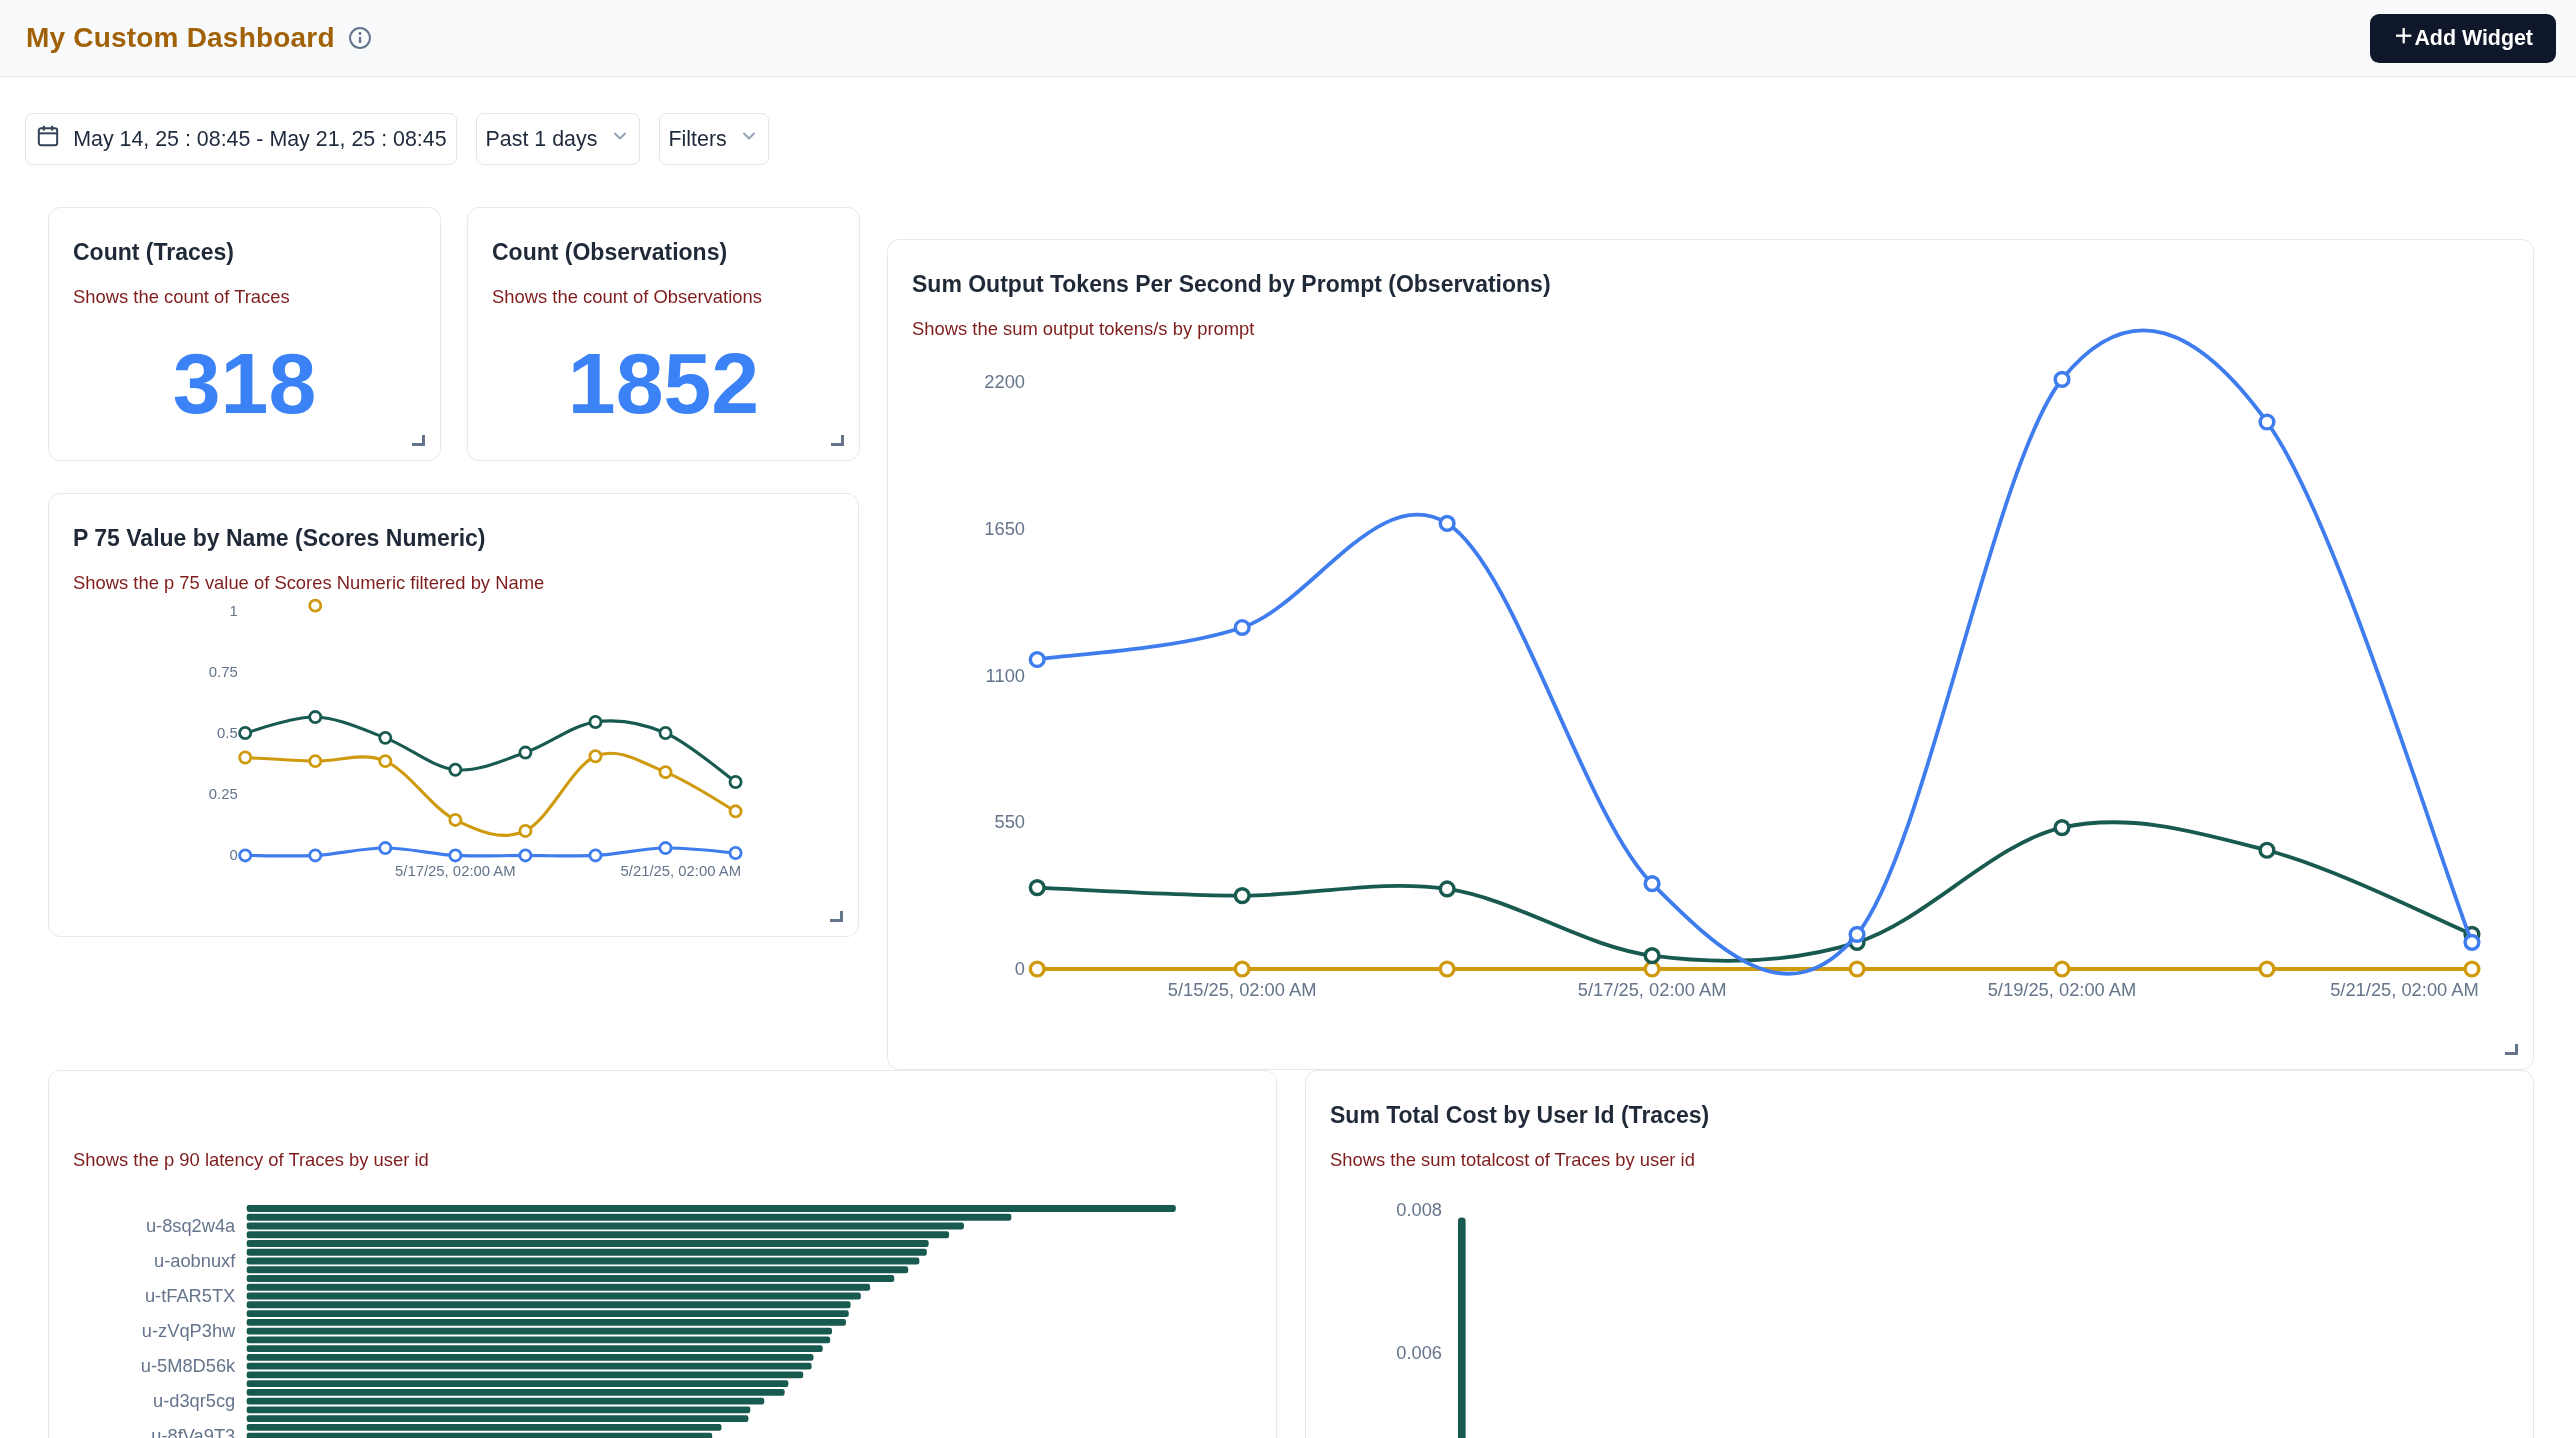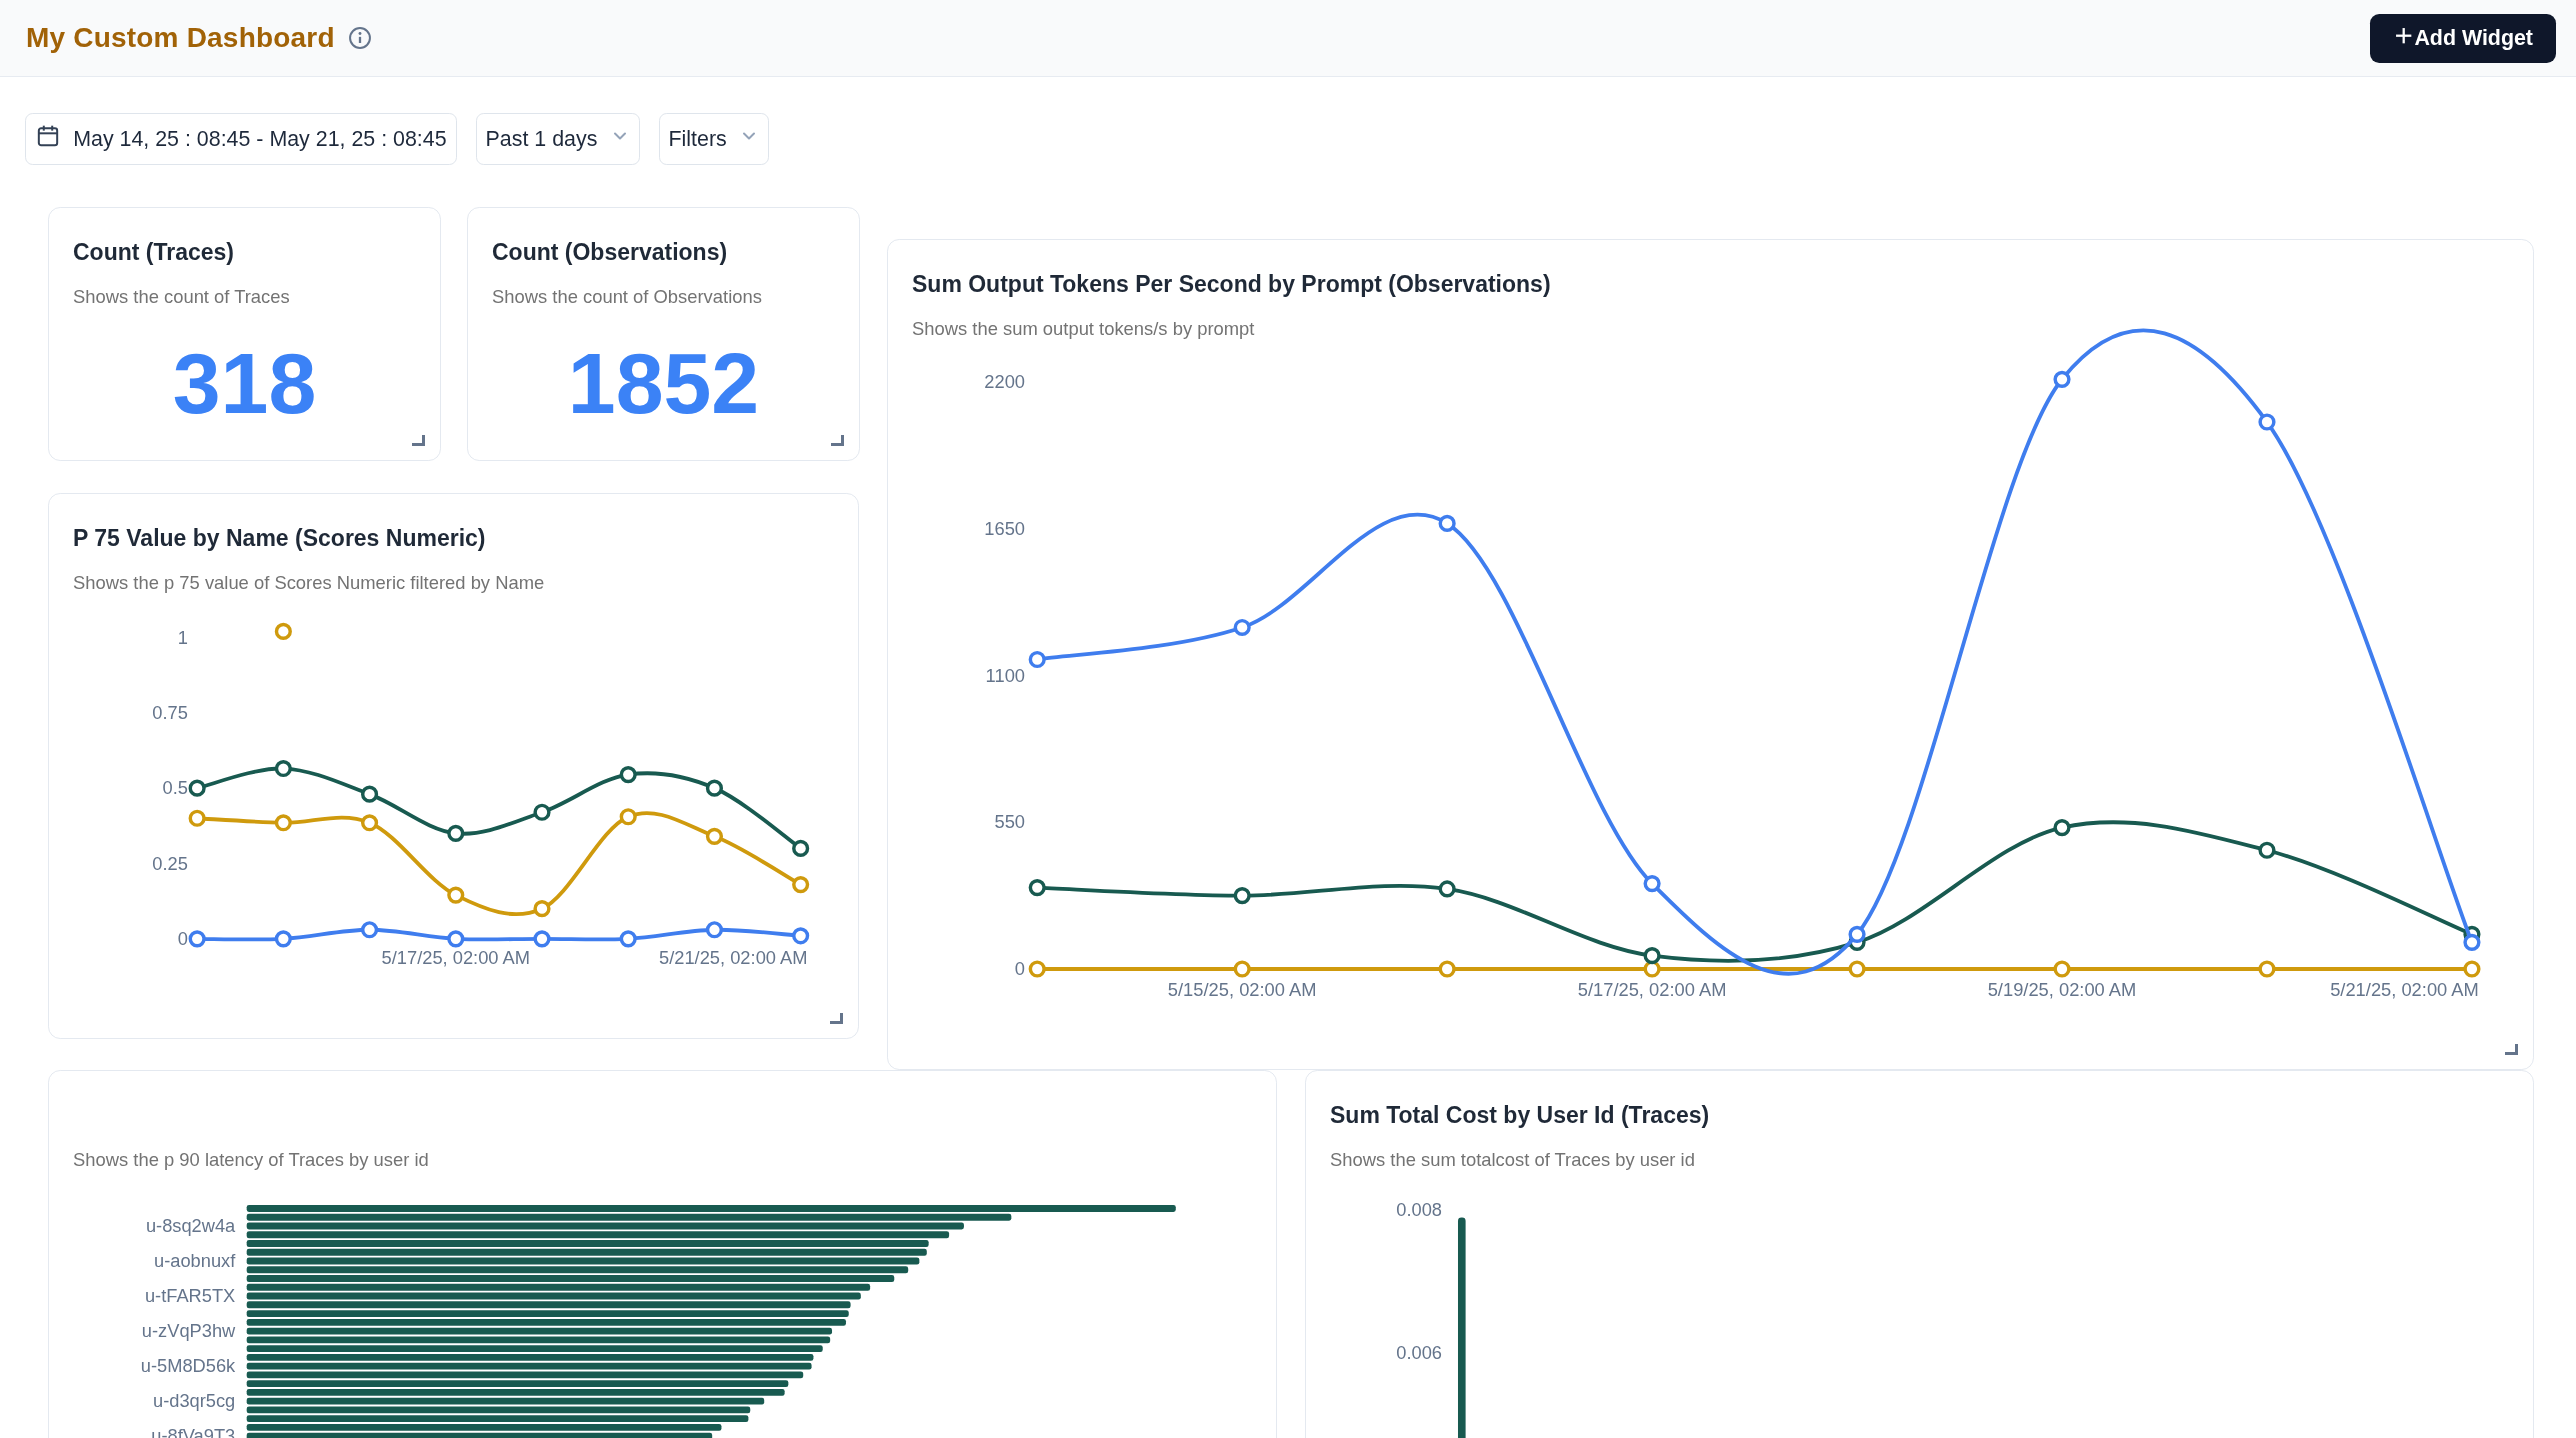--- a/index.html
+++ b/index.html
@@ -35,30 +35,30 @@
   }
   .btn-outline .lbl { font-weight: 500; }
   
   .card {
     position: absolute; background: #ffffff;
     border: 1.5px solid #e4e9f0; border-radius: 12.2px;
   }
   #card-count-traces { left: 48px;   top: 207px;  width: 393px;  height: 254px; }
   #card-count-obs    { left: 467px;  top: 207px;  width: 393px;  height: 254px; }
   #card-tokens       { left: 887px; top: 207px;  width: 1647px; height: 831px; margin-top: 32px; }
-  #card-p75          { left: 48px;   top: 493px;  width: 811px; height: 546px; }
+  #card-p75          { left: 48px;   top: 493px;  width: 811px; height: 444px; }
   #card-p90          { left: 48px;   top: 1070px; width: 1229px; height: 430px; }
   #card-cost         { left: 1305px; top: 1070px; width: 1229px; height: 430px; }
   .card-title {
     position: absolute; left: 24px; top: 31px; right: 24px;
     font-size: 23px; font-weight: 600; color: #1f2937; white-space: nowrap; overflow: hidden;
   }
   .card-sub {
     position: absolute; left: 24px; top: 78px; right: 24px;
-    font-size: 18.4px; font-weight: 400; color: #737373; white-space: nowrap; overflow: hidden;
+    font-size: 18.4px; font-weight: 400; color: #7f1d1d; white-space: nowrap; overflow: hidden;
   }
   .big-num {
     position: absolute; left: 0; right: 0; top: 124px; text-align: center;
     font-size: 86px; font-weight: 700; color: #3b82f6; line-height: 1.2;
   }
   .resize-handle {
     position: absolute; right: 15.3px; bottom: 13.8px; width: 13px; height: 11.5px;
     border-right: 3.1px solid #64748b; border-bottom: 3.1px solid #64748b;
     cursor: nwse-resize;
   }

